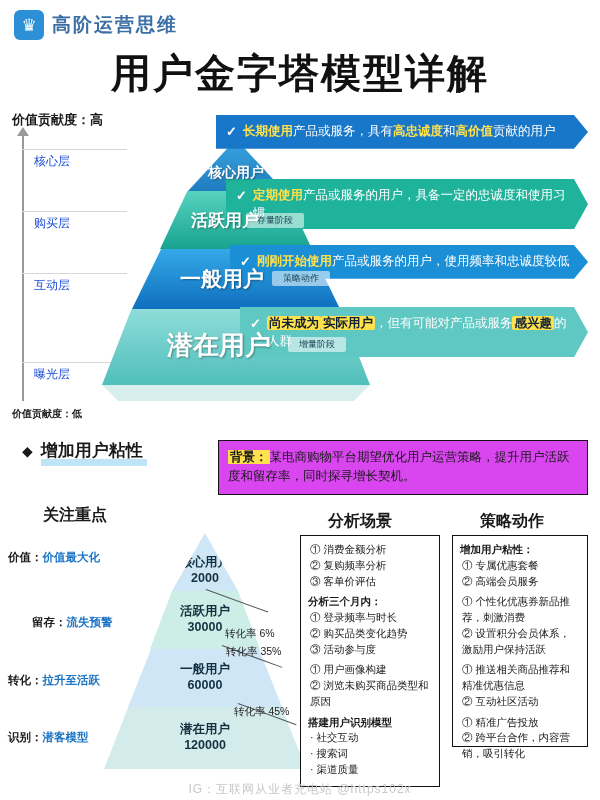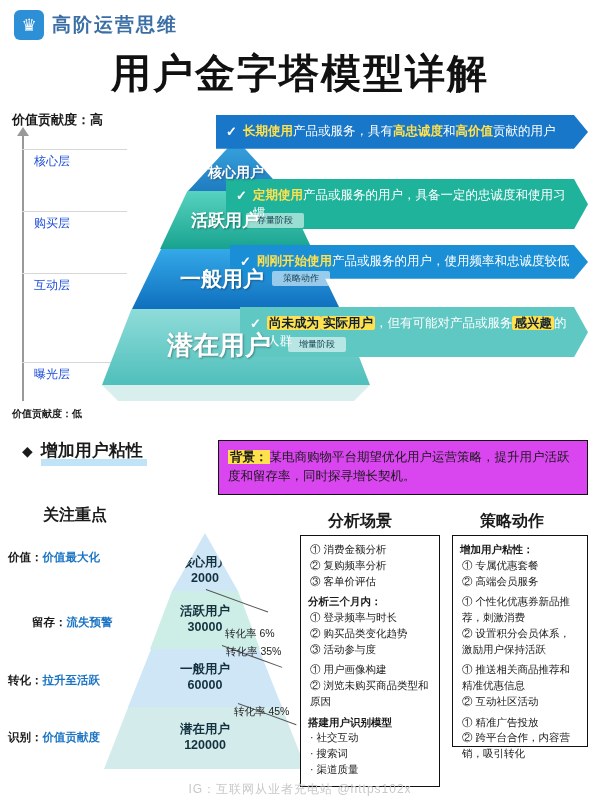--- a/index.html
+++ b/index.html
@@ -187,21 +187,21 @@
   <div class="focus-item" style="top:45px;">
     <b class="k">价值：</b><span class="v">价值最大化</span>
   </div>
   <div class="focus-item" style="top:110px;margin-left:24px;">
     <b class="k">留存：</b><span class="v">流失预警</span>
   </div>
   <div class="focus-item" style="top:168px;">
     <b class="k">转化：</b><span class="v">拉升至活跃</span>
   </div>
   <div class="focus-item" style="top:225px;">
-    <b class="k">识别：</b><span class="v">价值贡献度</span>
+    <b class="k">识别：</b><span class="v">潜客模型</span>
   </div>
 
   <div class="tri">
     <div class="tri-layer" style="left:62px; top:0px; width:66px; height:58px; background:#cfe6f7; clip-path:polygon(50% 0,100% 100%,0 100%);">
       <span style="margin-top:18px;">核心用户</span>
       <span>2000</span>
     </div>
     <div class="tri-layer" style="left:40px; top:58px; width:110px; height:58px; background:#cdeee6; clip-path:polygon(20% 0,80% 0,100% 100%,0 100%);">
       <span>活跃用户</span>
       <span>30000</span>

